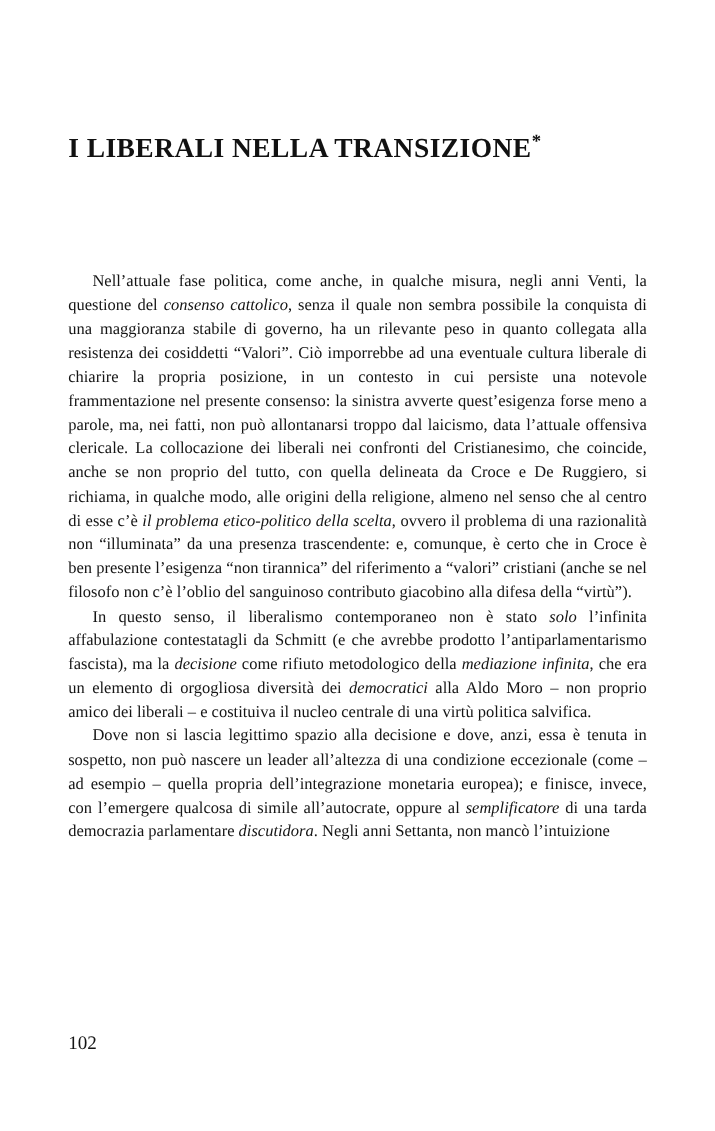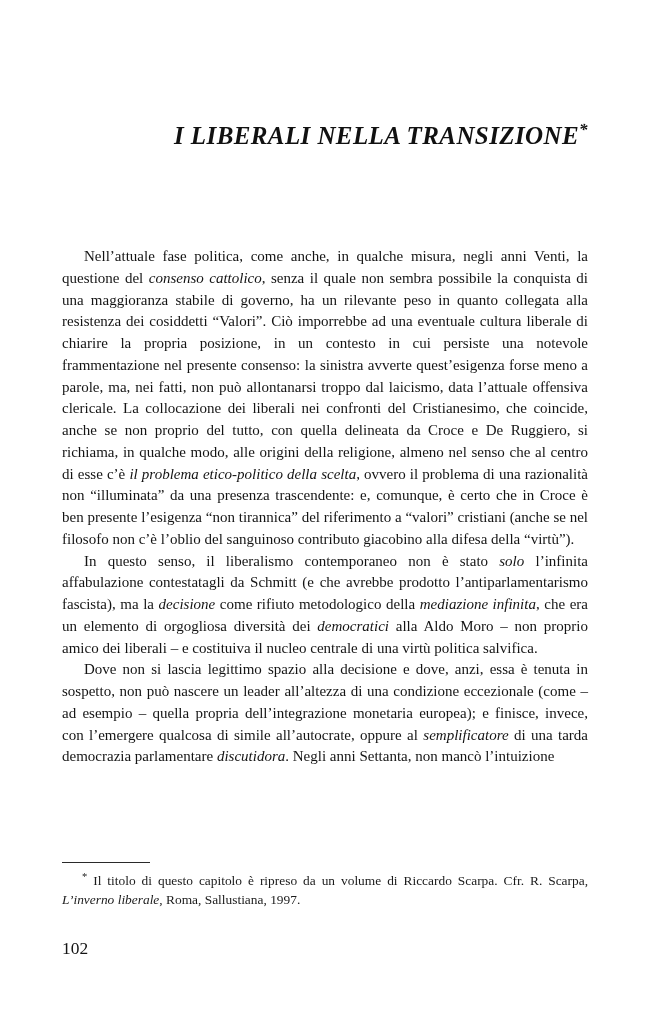--- a/index.html
+++ b/index.html
@@ -14,27 +14,26 @@
     background: #ffffff;
     overflow: hidden;
     font-family: "Liberation Serif", "DejaVu Serif", serif;
     color: #151515;
   }
   .chapter-title {
     position: absolute;
     left: 62px;
     top: 104px;
     width: 526px;
-    text-align: right;
+    text-align: left;
     font-size: 25px;
     line-height: 30px;
     letter-spacing: 0.4px;
     color: #111111;
     white-space: nowrap;
-    font-style: italic;
   }
   .body-block {
     position: absolute;
     left: 62px;
     top: 246px;
     width: 526px;
   }
   .para {
     margin: 0;
     text-align: justify;
@@ -98,20 +97,16 @@
   <h1 class="chapter-title">
     <span>I LIBERALI NELLA TRANSIZIONE</span><span class="title-marker">*</span>
   </h1>
 
   <div class="body-block">
     <p class="para"><span>Nell’attuale fase politica, come anche, in qualche misura, negli anni Venti, la questione del </span><i>consenso cattolico</i><span>, senza il quale non sembra possibile la conquista di una maggioranza stabile di governo, ha un rilevante peso in quanto collegata alla resistenza dei cosiddetti “Valori”. Ciò imporrebbe ad una eventuale cultura liberale di chiarire la propria posizione, in un contesto in cui persiste una notevole frammentazione nel presente consenso: la sinistra avverte quest’esigenza forse meno a parole, ma, nei fatti, non può allontanarsi troppo dal laicismo, data l’attuale offensiva clericale. La collocazione dei liberali nei confronti del Cristianesimo, che coincide, anche se non proprio del tutto, con quella delineata da Croce e De Ruggiero, si richiama, in qualche modo, alle origini della religione, almeno nel senso che al centro di esse c’è </span><i>il problema etico-politico della scelta</i><span>, ovvero il problema di una razionalità non “illuminata” da una presenza trascendente: e, comunque, è certo che in Croce è ben presente l’esigenza “non tirannica” del riferimento a “valori” cristiani (anche se nel filosofo non c’è l’oblio del sanguinoso contributo giacobino alla difesa della “virtù”).</span></p>
     <p class="para"><span>In questo senso, il liberalismo contemporaneo non è stato </span><i>solo</i><span> l’infinita affabulazione contestatagli da Schmitt (e che avrebbe prodotto l’antiparlamentarismo fascista), ma la </span><i>decisione</i><span> come rifiuto metodologico della </span><i>mediazione infinita</i><span>, che era un elemento di orgogliosa diversità dei </span><i>democratici</i><span> alla Aldo Moro – non proprio amico dei liberali – e costituiva il nucleo centrale di una virtù politica salvifica.</span></p>
     <p class="para"><span>Dove non si lascia legittimo spazio alla decisione e dove, anzi, essa è tenuta in sospetto, non può nascere un leader all’altezza di una condizione eccezionale (come – ad esempio – quella propria dell’integrazione monetaria europea); e finisce, invece, con l’emergere qualcosa di simile all’autocrate, oppure al </span><i>semplificatore</i><span> di una tarda democrazia parlamentare </span><i>discutidora</i><span>. Negli anni Settanta, non mancò l’intuizione</span></p>
   </div>
 
-  <div class="footnote-block">
-    <div class="footnote-rule"></div>
-    <p class="footnote-text"><span class="footnote-marker">*</span><span> Il titolo di questo capitolo è ripreso da un volume di Riccardo Scarpa. Cfr. R. Scarpa, </span><i>L’inverno liberale</i><span>, Roma, Sallustiana, 1997.</span></p>
-  </div>
 
   <div class="page-number">102</div>
 
 </div>
 
 </body></html>

